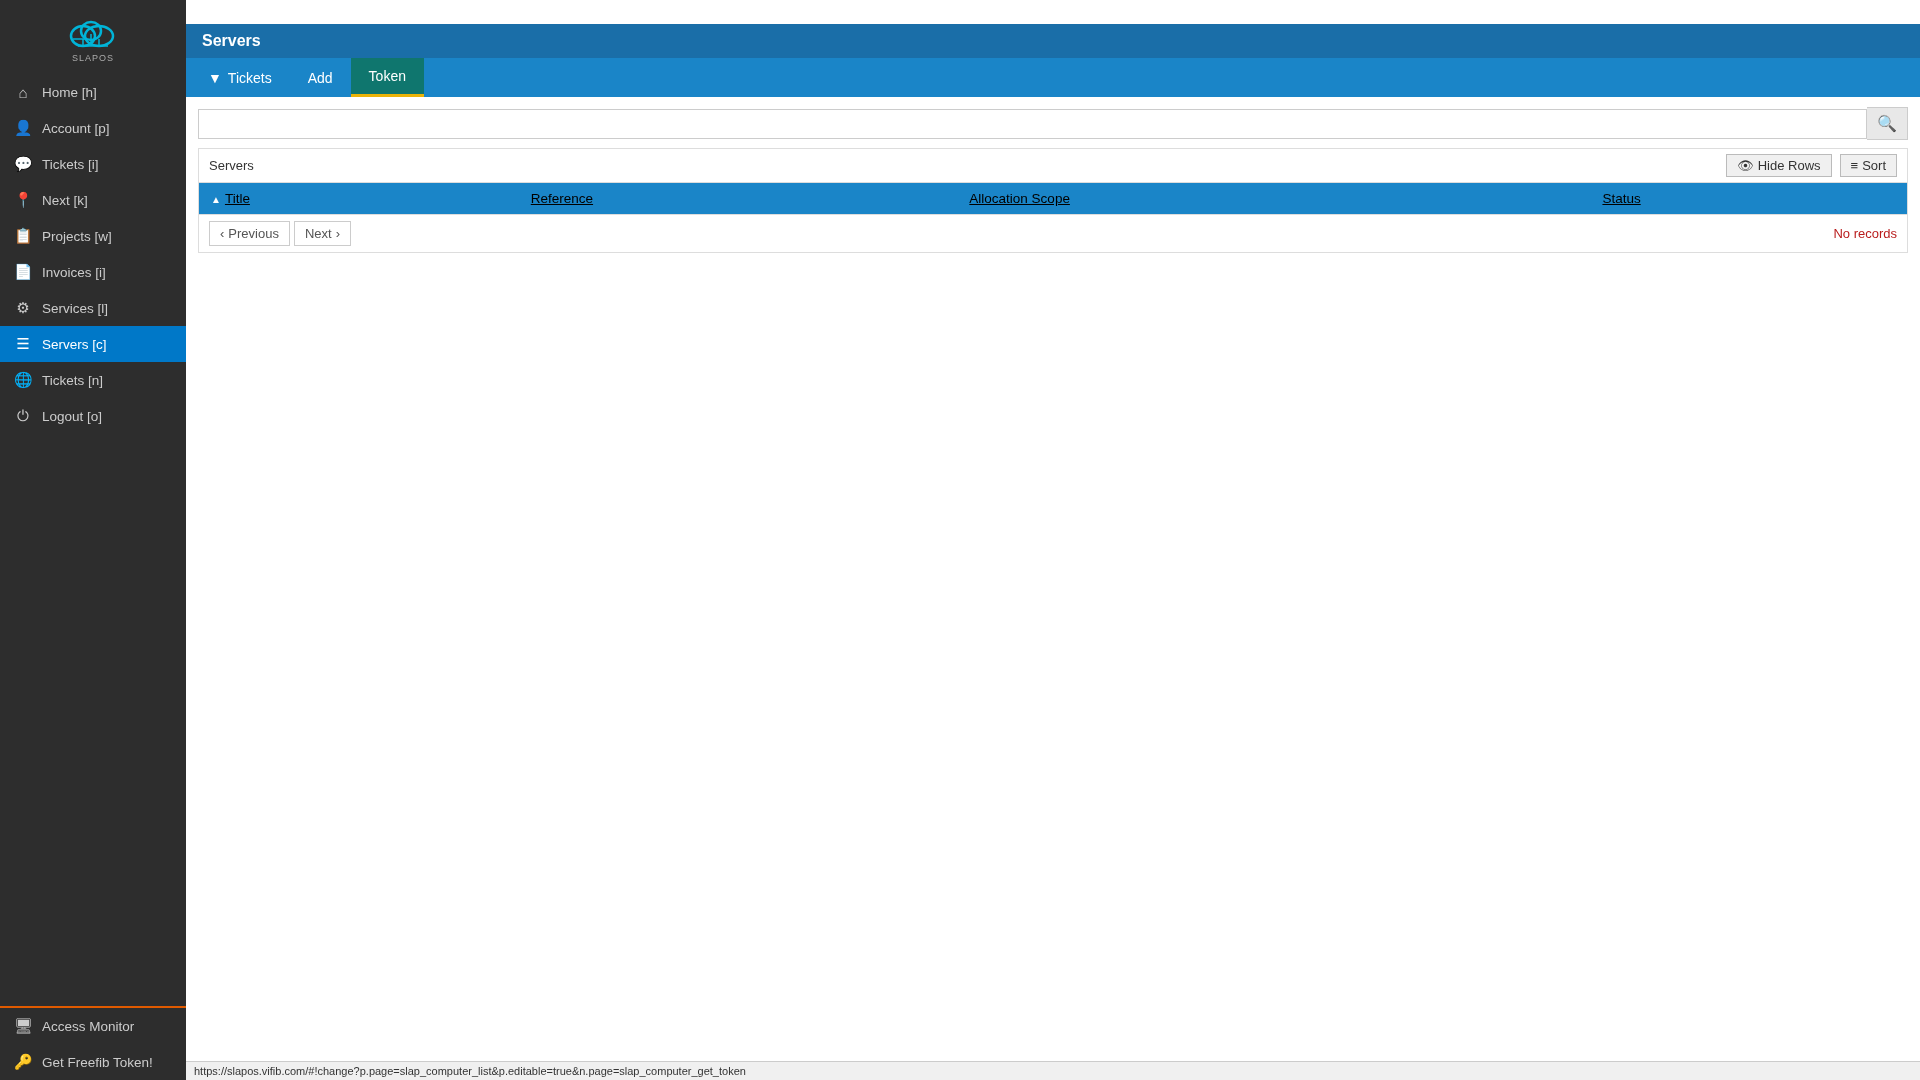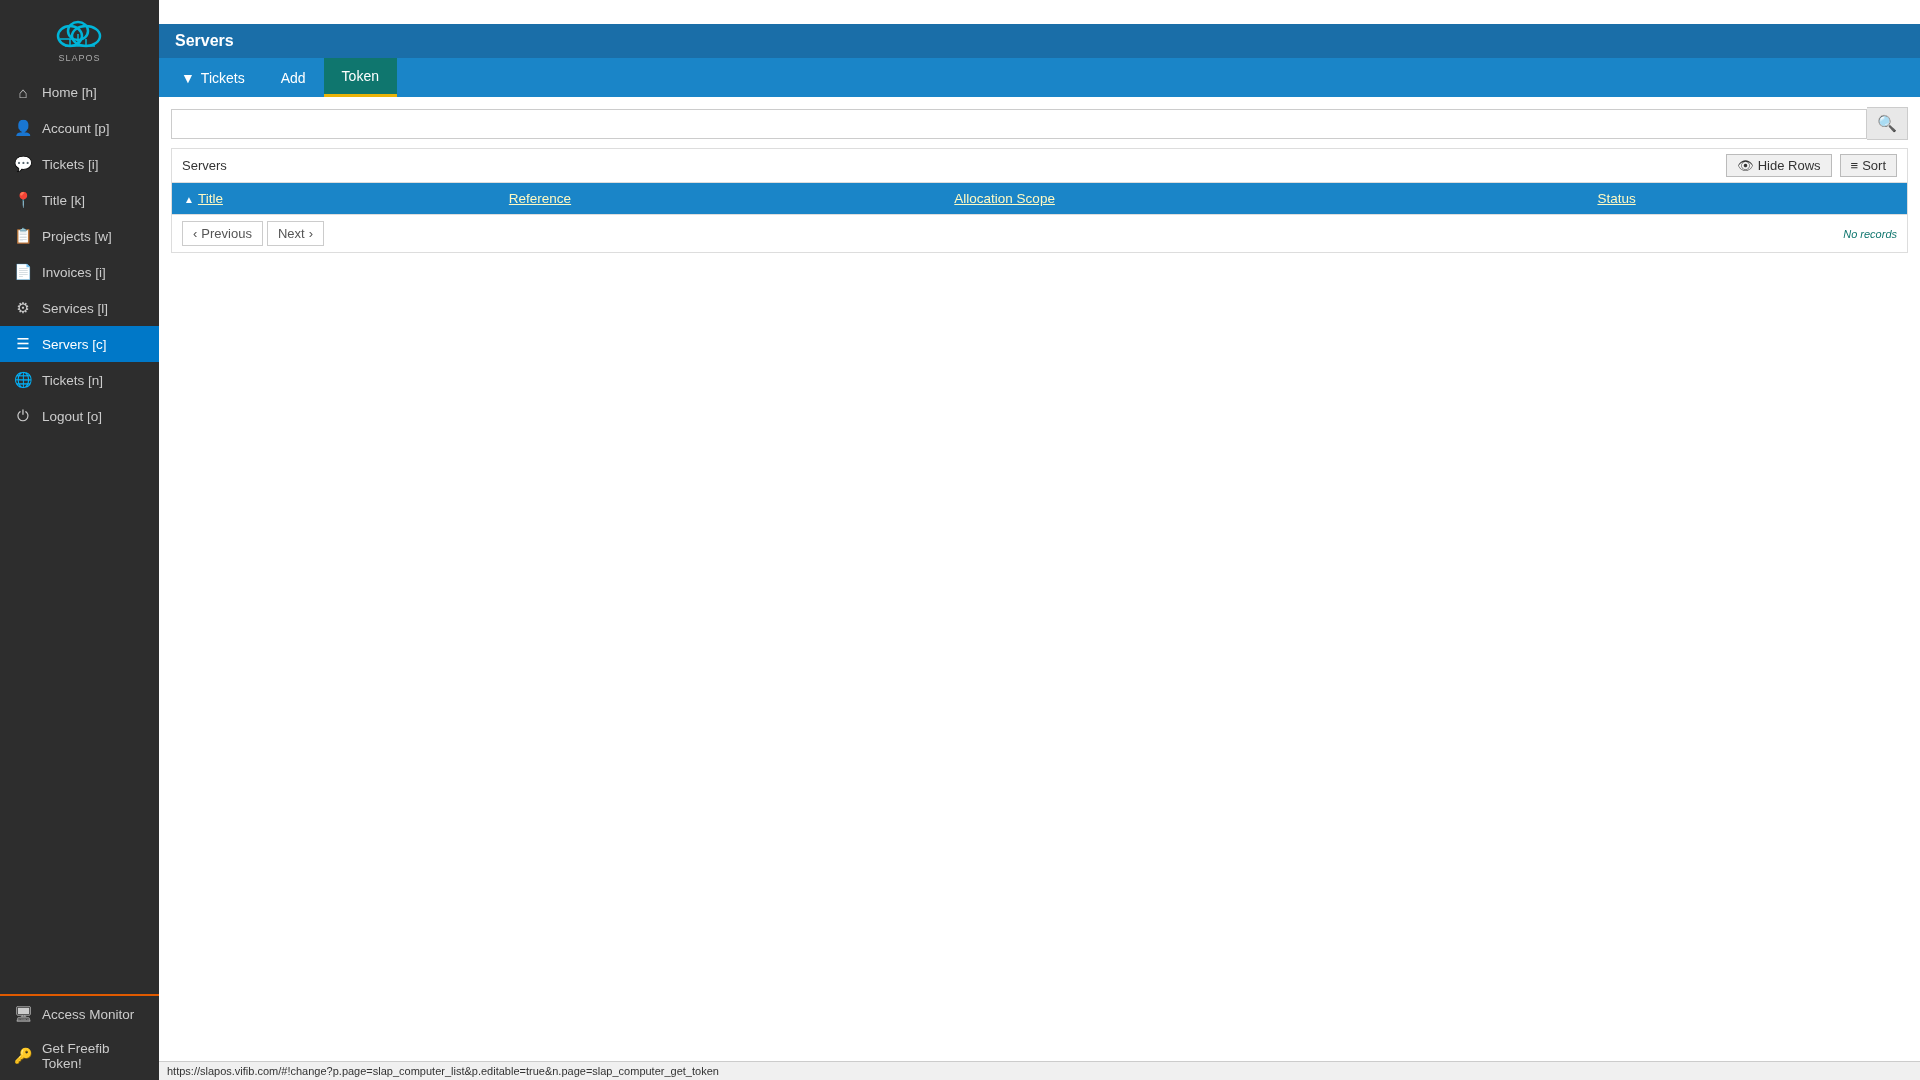--- a/index.html
+++ b/index.html
@@ -1,20 +1,20 @@
 <!DOCTYPE html>
 <html><head>
   <meta charset="utf-8">
   <style>
     * { margin: 0; padding: 0; box-sizing: border-box; }
     body { font-family: Arial, sans-serif; font-size: 14px; background: #fff; display: flex; height: 100vh; overflow: hidden; }
 
     
     #sidebar {
-      width: 159px;
+      width: 186px;
       background: #2d2d2d;
       color: #ccc;
       display: flex;
       flex-direction: column;
       flex-shrink: 0;
       height: 100vh;
       overflow-y: auto;
     }
     #sidebar-logo {
       display: flex;
@@ -183,21 +183,21 @@
     }
     #data-table thead th {
       padding: 8px 12px;
       text-align: left;
       font-weight: normal;
       font-size: 13.5px;
       cursor: pointer;
       user-select: none;
     }
     #data-table thead th a {
-      color: #fef9c3;
+      color: #000000;
     }
 
     
     #pagination {
       display: flex;
       align-items: center;
       justify-content: space-between;
       padding: 6px 10px;
       background: #fff;
       border-top: 1px solid #ddd;
@@ -213,23 +213,22 @@
       gap: 4px;
       padding: 4px 10px;
       background: transparent;
       border: 1px solid #ccc;
       cursor: pointer;
       font-size: 13px;
       color: #555;
       font-family: Arial, sans-serif;
     }
     #no-records {
-      font-size: 11px;
-      color: #0f766e;
-      font-style: italic;
+      font-size: 13px;
+      color: #b91c1c;
     }
 
     
     .sort-up::before {
       content: "▲";
       font-size: 10px;
       margin-right: 4px;
       color: #fff;
     }
 
@@ -291,21 +290,21 @@
     <div class="sidebar-item">
       <span class="icon">👤</span>
       <span>Account [p]</span>
     </div>
     <div class="sidebar-item">
       <span class="icon">💬</span>
       <span>Tickets [i]</span>
     </div>
     <div class="sidebar-item">
       <span class="icon">📍</span>
-      <span>Title [k]</span>
+      <span>Next [k]</span>
     </div>
     <div class="sidebar-item">
       <span class="icon">📋</span>
       <span>Projects [w]</span>
     </div>
     <div class="sidebar-item">
       <span class="icon">📄</span>
       <span>Invoices [i]</span>
     </div>
     <div class="sidebar-item">

